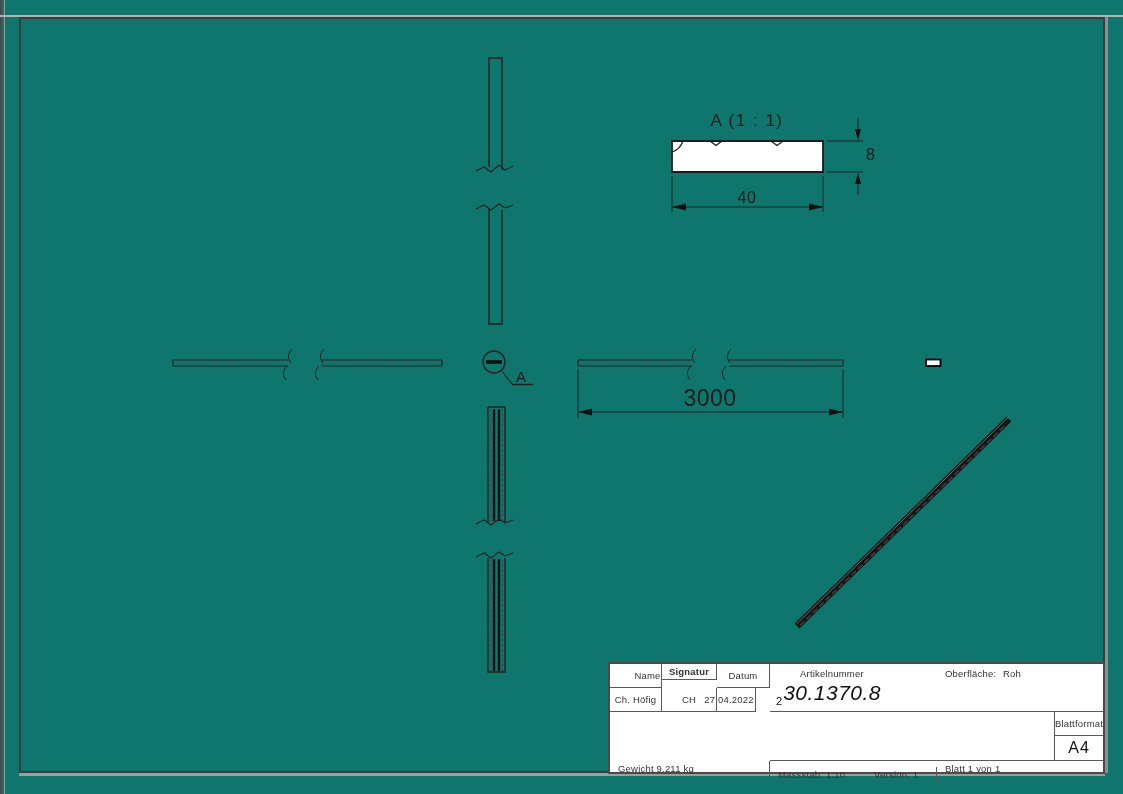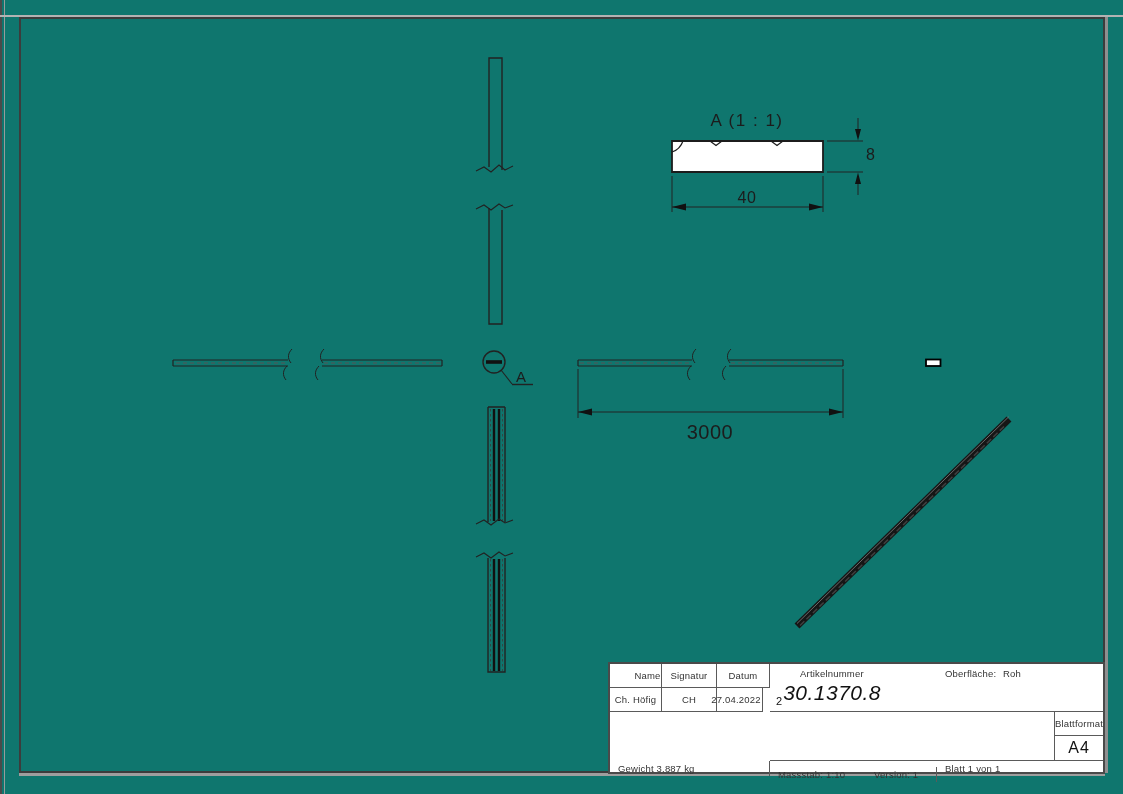--- a/index.html
+++ b/index.html
@@ -10,21 +10,21 @@
   .edge-left-dark{left:0;top:0;width:2px;height:794px;background:#4a4a4a;}
   .edge-left-gray{left:4px;top:0;width:1px;height:794px;background:#9a9a9a;}
   .edge-top-gray{left:0;top:15px;width:1123px;height:2px;background:#b3b3b3;}
   
   .frame{left:19px;top:17px;width:1082px;height:752px;border:2px solid #3c3c3c;
          box-shadow:0 3px 0 #9e9e9e, 3px 0 0 #8f8f8f;background:transparent;}
   svg.drawing{left:0;top:0;width:1123px;height:794px;}
   
   .dimtext{position:absolute;color:#1c1c1c;letter-spacing:0.5px;white-space:nowrap;}
   .t-detail-title{font-size:17px;letter-spacing:1.5px;}
-  .t-3000{font-size:20px;margin-top:36px;}
+  .t-3000{font-size:23px;}
   .t-40,.t-8{font-size:16px;}
   .t-A{font-size:15px;}
   .center{text-align:center;}
   
   .tblock{left:608px;top:662px;width:497px;height:112px;border:2px solid #4a4a4a;
           box-sizing:border-box;background:#fff;font-size:10px;color:#333;}
   .tb-cell{position:absolute;box-sizing:border-box;border-right:1px solid #5a5a5a;
            border-bottom:1px solid #5a5a5a;overflow:hidden;}
   .tb-center{display:flex;align-items:center;justify-content:center;}
   .tb-small{font-size:9.5px;letter-spacing:0.2px;}
@@ -123,42 +123,42 @@
   </svg>
 
   <div class="dimtext t-detail-title center abs" style="left:687px;top:111px;width:120px;">A (1 : 1)</div>
   <div class="dimtext t-8 abs" style="left:866px;top:146px;">8</div>
   <div class="dimtext t-40 center abs" style="left:727px;top:189px;width:40px;">40</div>
   <div class="dimtext t-3000 center abs" style="left:676px;top:385px;width:68px;">3000</div>
   <div class="dimtext t-A abs" style="left:516px;top:368px;">A</div>
 
   <div class="abs tblock">
     <div class="tb-cell tb-center tb-small" style="left:0;top:0;width:52px;height:24px;padding-left:24px;">Name</div>
-    <div class="tb-cell tb-center tb-small" style="left:52px;top:0;width:55px;height:24px;">Signatur</div>
+    <div class="tb-cell tb-center tb-small" style="left:52px;top:0;width:55px;height:16px;font-weight:bold;">Signatur</div>
     <div class="tb-cell tb-center tb-small" style="left:107px;top:0;width:53px;height:24px;">Datum</div>
     <div class="tb-cell tb-center tb-small" style="left:0;top:24px;width:52px;height:24px;">Ch. Höfig</div>
     <div class="tb-cell tb-center tb-small" style="left:52px;top:24px;width:55px;height:24px;">CH</div>
-    <div class="tb-cell tb-center tb-small" style="left:100px;top:24px;width:53px;height:24px;text-align:right;">27.04.2022</div>
+    <div class="tb-cell tb-center tb-small" style="left:93px;top:24px;width:53px;height:24px;text-align:right;">27.04.2022</div>
 
     <div class="tb-cell" style="left:160px;top:0;width:333px;height:48px;border-right:none;">
       <span class="abs tb-small" style="left:10px;top:4px;margin-left:20px;">Artikelnummer</span>
       <span class="abs tb-small" style="left:175px;top:4px;">Oberfläche:</span>
       <span class="abs tb-small" style="left:233px;top:4px;">Roh</span>
       <span class="abs" style="left:6px;top:17px;">
         <span class="artikel-prefix">2</span><span class="artikel-main">30.1370.8</span>
       </span>
     </div>
 
 
     <div class="tb-cell" style="left:160px;top:48px;width:285px;height:49px;"></div>
 
     <div class="tb-cell tb-center tb-small" style="left:445px;top:48px;width:48px;height:24px;border-right:none;">Blattformat</div>
     <div class="tb-cell tb-center a4" style="left:445px;top:72px;width:48px;height:25px;border-right:none;">A4</div>
 
-    <div class="tb-cell tb-small" style="left:0;top:97px;width:160px;height:15px;border-bottom:none;padding:2px 0 0 8px;">Gewicht 3.887 kg</div>
+    <div class="tb-cell tb-small" style="left:0;top:97px;width:160px;height:15px;border-bottom:none;padding:2px 0 0 8px;">Gewicht 9.211 kg</div>
     <div class="tb-cell tb-small" style="left:160px;top:103px;width:167px;height:15px;border-bottom:none;padding:2px 0 6px 8px;">
       <span>Massstab: 1:10</span>
       <span style="margin-left:26px;">Version: 1</span>
     </div>
     <div class="tb-cell tb-small" style="left:327px;top:97px;width:166px;height:15px;border-bottom:none;border-right:none;padding:2px 16px 0 8px;">Blatt 1 von 1</div>
   </div>
 
 </div>
 
 </body></html>

